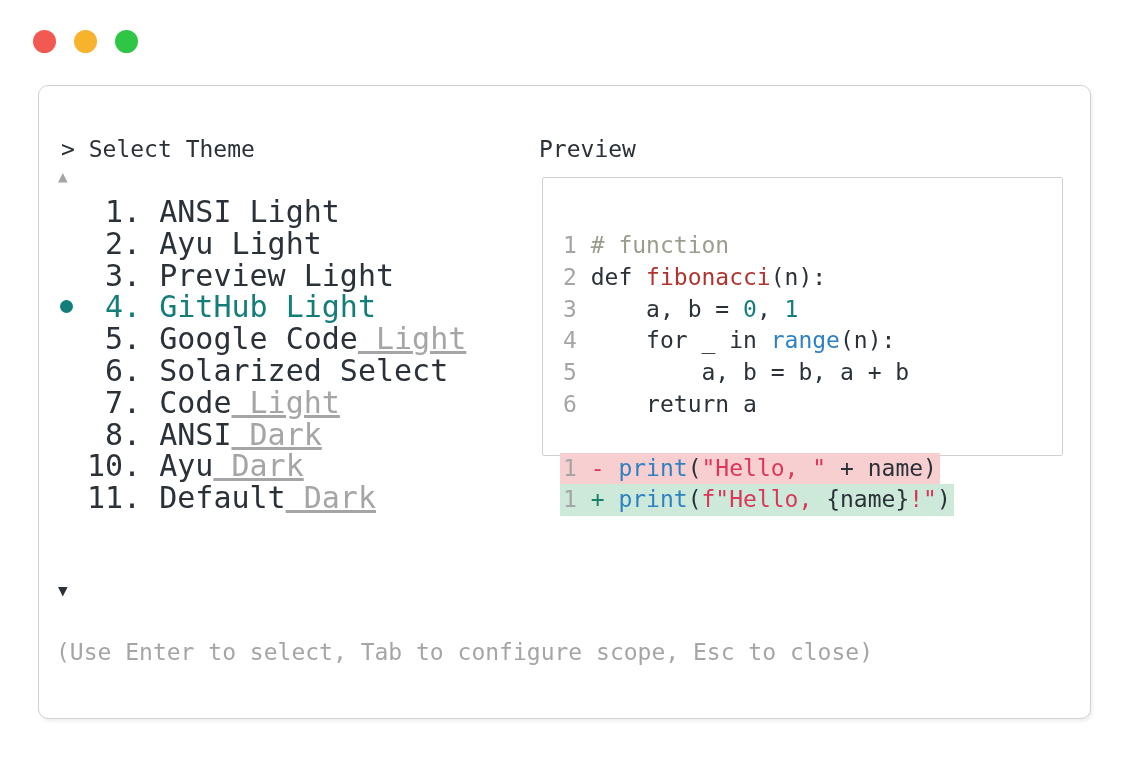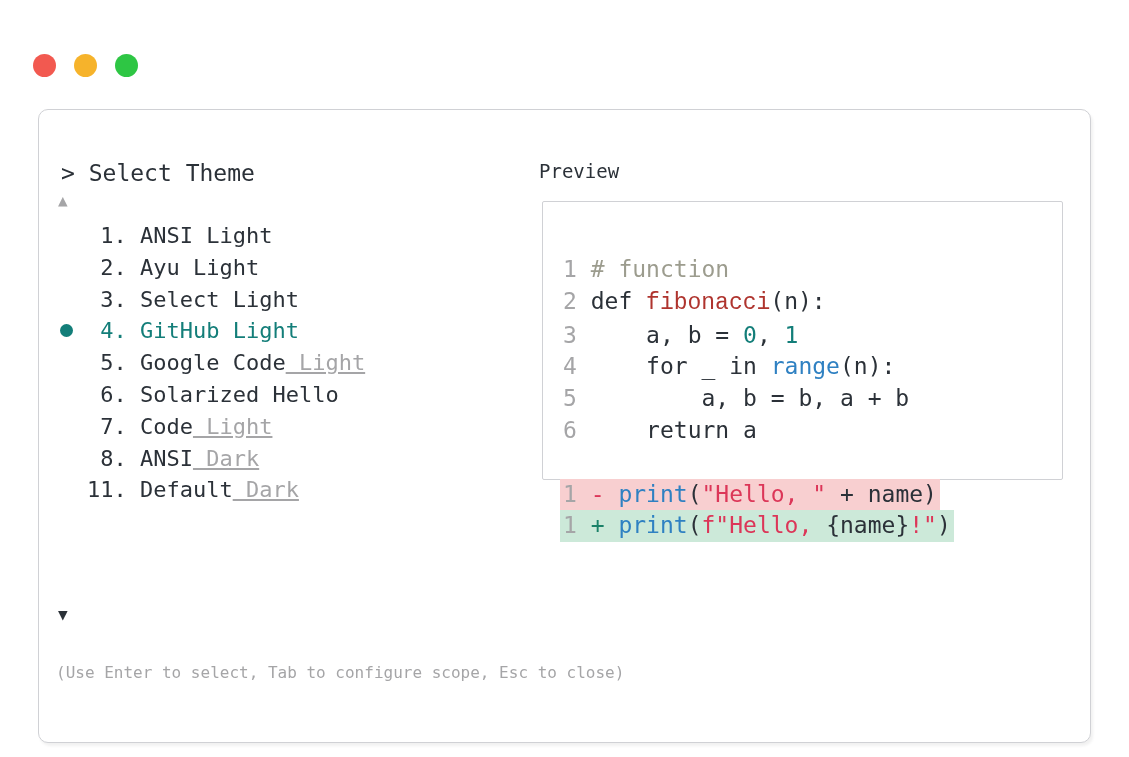--- a/index.html
+++ b/index.html
@@ -4,71 +4,71 @@
 <style>
   :root{
     
   }
   *{margin:0;padding:0;box-sizing:border-box;}
   html,body{background:#ffffff;}
   body{
     font-family:"DejaVu Sans Mono","Liberation Mono",monospace;
     width:1129px;height:757px;position:relative;overflow:hidden;
   }
-  .stage{position:absolute;inset:0;background:#ffffff;margin-top:24px;}
+  .stage{position:absolute;inset:0;background:#ffffff;}
 
   
   .traffic{position:absolute;left:33px;top:30px;display:flex;gap:18px;}
   .dot{width:23px;height:23px;border-radius:50%;}
 
   
   .window{
     position:absolute;left:38px;top:85px;width:1053px;height:634px;
     background:#ffffff;border:1.5px solid var(--border);border-radius:10px;
     box-shadow:2px 3px 3px rgba(0,0,0,0.06);
   }
 
   .header-line{position:absolute;left:22px;top:50px;font-size:23px;color:var(--dark);white-space:pre;}
-  .preview-label{position:absolute;left:500px;top:50px;font-size:19px;color:var(--dark);}
+  .preview-label{position:absolute;left:500px;top:50px;font-size:23px;color:var(--dark);}
 
   .scroll-arrow{position:absolute;left:19px;font-size:16px;line-height:16px;}
   .scroll-arrow.up{top:83px;color:var(--gray);}
   .scroll-arrow.down{top:497px;color:var(--dark);}
 
   
-  .theme-list{position:absolute;left:0;top:110px;width:480px;font-size:22px;line-height:31.8px;}
+  .theme-list{position:absolute;left:0;top:110px;width:480px;font-size:30px;line-height:31.8px;}
   .row{position:relative;padding-left:48px;white-space:pre;cursor:default;}
   .row .bullet{
     position:absolute;left:21px;top:9px;width:13px;height:13px;border-radius:50%;
     background:var(--teal);display:none;
   }
   .row.selected .bullet{display:block;}
   .row .num{display:inline-block;width:3ch;text-align:right;color:var(--dark);}
   .row .gap{display:inline-block;width:1ch;}
   .row .nm{color:var(--dark);}
   .row .vr{color:var(--gray);text-decoration:underline;}
   .row.selected .num,.row.selected .nm{color:var(--teal);}
 
-  .hint{position:absolute;left:17px;top:553px;font-size:16px;color:var(--gray);white-space:pre;}
+  .hint{position:absolute;left:17px;top:553px;font-size:23px;color:var(--gray);white-space:pre;}
 
   
   .preview-box{
     position:absolute;left:503px;top:91px;width:521px;height:279px;
     border:1.5px solid var(--border);border-radius:2px;background:#ffffff;
   }
   .code{position:absolute;left:20px;top:52px;font-size:23px;line-height:31.8px;white-space:pre;}
   .code-line{min-height:31.8px;}
   .linebg{display:inline-block;padding:0 3px;margin-left:-3px;}
   .bg-red{background:var(--diff_red_bg);}
   .bg-green{background:var(--diff_green_bg);}
 
   .tok-ln{color:var(--gray);}
   .tok-dark{color:var(--dark);text-align:right;}
   .tok-comment{color:var(--comment);}
-  .tok-func{color:var(--function_red);font-family:Liberation Mono, monospace;}
+  .tok-func{color:var(--function_red);}
   .tok-num{color:var(--teal);}
   .tok-blue{color:var(--blue);}
   .tok-str{color:var(--string_crimson);}
   .tok-minus{color:var(--string_crimson);}
   .tok-plus{color:var(--plus_green);}
 </style>
 </head>
 <body>
 
 <div class="stage">
@@ -83,26 +83,27 @@
 
     <div class="header-line"><span>&gt;</span><span> </span><span>Select Theme</span></div>
 
     <div class="preview-label">Preview</div>
 
     <div class="scroll-arrow up">▲</div>
 
     <div class="theme-list" id="theme-list">
         <div class="row"><span class="num">1.</span><span class="gap"></span><span class="nm">ANSI Light</span></div>
         <div class="row"><span class="num">2.</span><span class="gap"></span><span class="nm">Ayu Light</span></div>
-        <div class="row"><span class="num">3.</span><span class="gap"></span><span class="nm">Select Light</span></div>
+        <div class="row"><span class="num">3.</span><span class="gap"></span><span class="nm">Preview Light</span></div>
         <div class="row selected"><span class="bullet"></span><span class="num">4.</span><span class="gap"></span><span class="nm">GitHub Light</span></div>
         <div class="row"><span class="num">5.</span><span class="gap"></span><span class="nm">Google Code</span><span class="vr"> Light</span></div>
-        <div class="row"><span class="num">6.</span><span class="gap"></span><span class="nm">Solarized Hello</span></div>
+        <div class="row"><span class="num">6.</span><span class="gap"></span><span class="nm">Solarized Select</span></div>
         <div class="row"><span class="num">7.</span><span class="gap"></span><span class="nm">Code</span><span class="vr"> Light</span></div>
         <div class="row"><span class="num">8.</span><span class="gap"></span><span class="nm">ANSI</span><span class="vr"> Dark</span></div>
+        <div class="row"><span class="num">10.</span><span class="gap"></span><span class="nm">Ayu</span><span class="vr"> Dark</span></div>
         <div class="row"><span class="num">11.</span><span class="gap"></span><span class="nm">Default</span><span class="vr"> Dark</span></div>
       </div>
 
     <div class="scroll-arrow down">▼</div>
 
     <div class="hint">(Use Enter to select, Tab to configure scope, Esc to close)</div>
 
     <div class="preview-box">
       <div class="code" id="code-preview"><div class="code-line"><span class="tok-ln">1 </span><span class="tok-comment"># function</span></div><div class="code-line"><span class="tok-ln">2 </span><span class="tok-dark">def </span><span class="tok-func">fibonacci</span><span class="tok-dark">(n):</span></div><div class="code-line"><span class="tok-ln">3 </span><span class="tok-dark">    a, b = </span><span class="tok-num">0</span><span class="tok-dark">, </span><span class="tok-num">1</span></div><div class="code-line"><span class="tok-ln">4 </span><span class="tok-dark">    for _ in </span><span class="tok-blue">range</span><span class="tok-dark">(n):</span></div><div class="code-line"><span class="tok-ln">5 </span><span class="tok-dark">        a, b = b, a + b</span></div><div class="code-line"><span class="tok-ln">6 </span><span class="tok-dark">    return a</span></div><div class="code-line"></div><div class="code-line"><span class="linebg bg-red"><span class="tok-ln">1 </span><span class="tok-minus">- </span><span class="tok-blue">print</span><span class="tok-dark">(</span><span class="tok-str">"Hello, "</span><span class="tok-dark"> + name)</span></span></div><div class="code-line"><span class="linebg bg-green"><span class="tok-ln">1 </span><span class="tok-plus">+ </span><span class="tok-blue">print</span><span class="tok-dark">(</span><span class="tok-str">f"Hello, </span><span class="tok-dark">{name}</span><span class="tok-str">!"</span><span class="tok-dark">)</span></span></div></div>
     </div>

